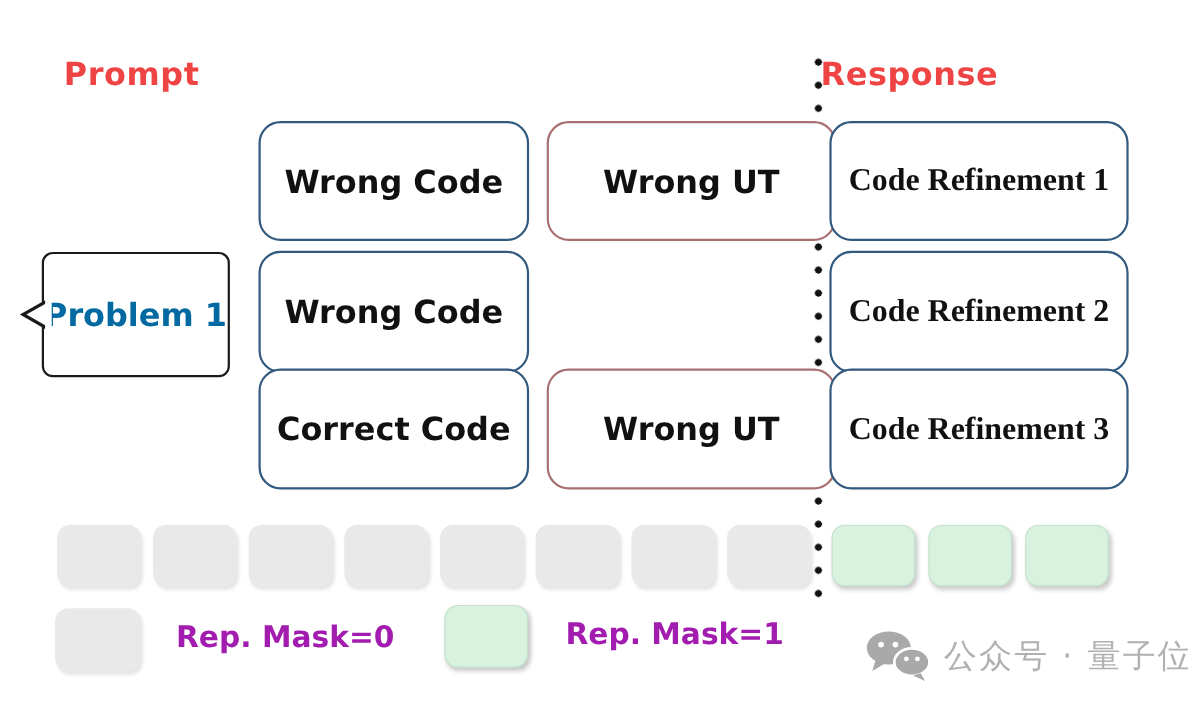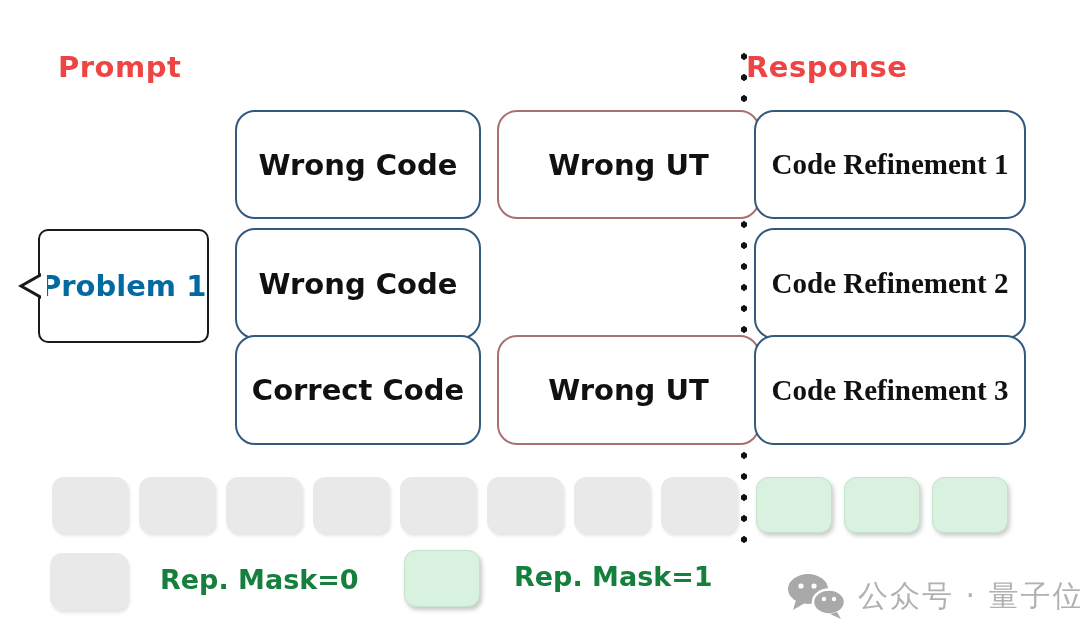--- a/index.html
+++ b/index.html
@@ -140,21 +140,21 @@
     box-sizing: border-box;
     box-shadow: 2px 3px 4px rgba(0,0,0,0.22);
   }
   .legend-label {
     position: absolute;
     height: 57px;
     display: flex;
     align-items: center;
     font-size: 27px;
     font-weight: bold;
-    color: #15803d;
+    color: #a21caf;
   }
   .legend-label-0 { left: 160px; top: 551px; }
   .legend-label-1 { left: 502px; top: 548px; margin-left: 12px; }
 
   
   .watermark {
     position: absolute;
     left: 786px;
     top: 573px;
     display: flex;

